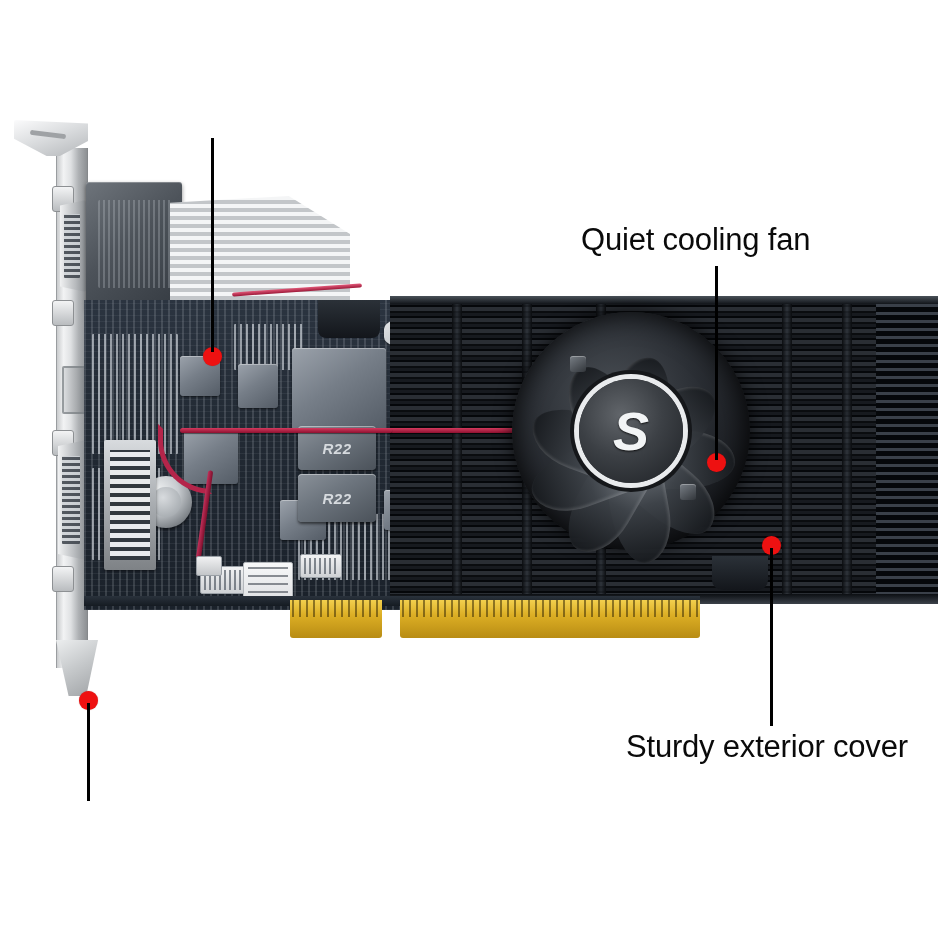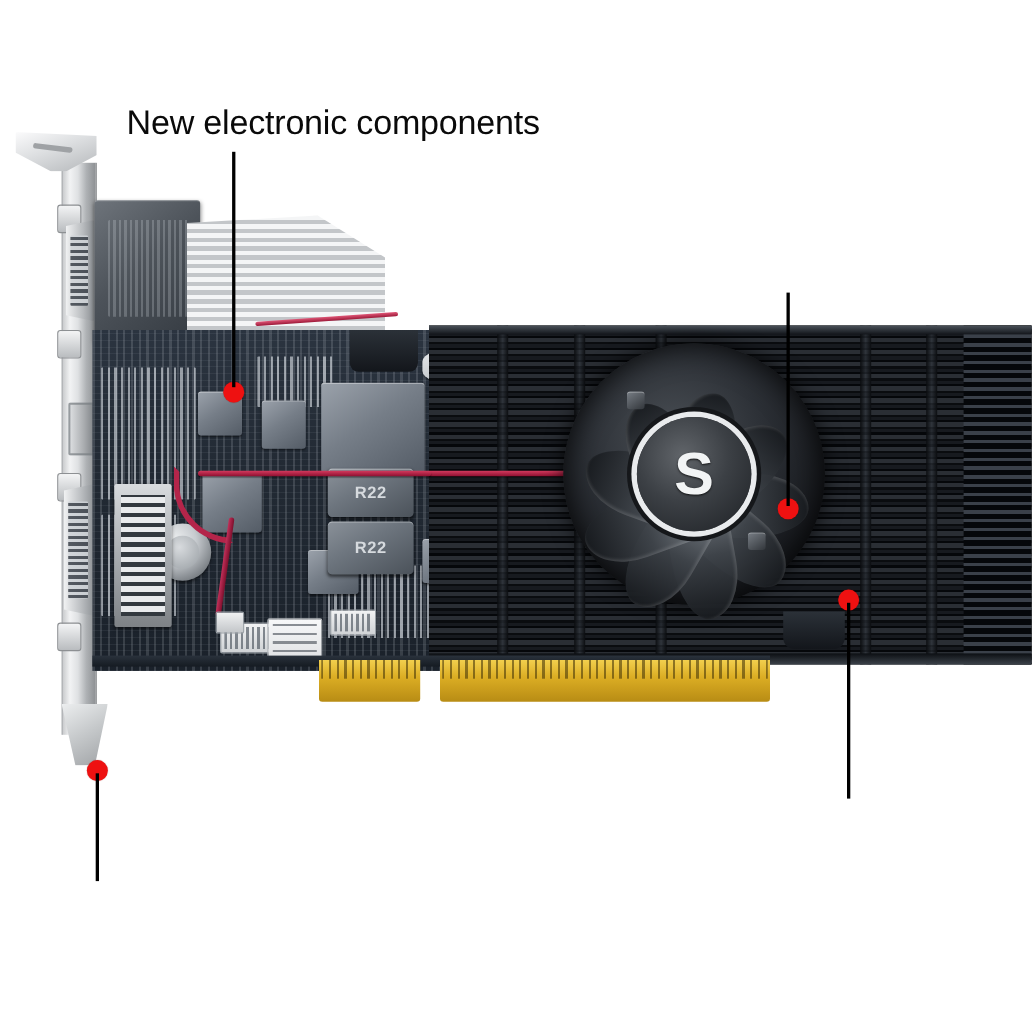--- a/index.html
+++ b/index.html
@@ -23,21 +23,21 @@
   }
   .leader-line{position:absolute;background:#000;width:3px;}
   .leader-dot{
     position:absolute;
     border-radius:50%;
     background:#ee1111;
     box-shadow:0 0 1px rgba(140,0,0,.6);
   }
 
   
-  #card{position:absolute;left:0;top:0;width:938px;height:684px;}
+  #card{position:absolute;left:0;top:0;width:938px;height:684px;font-style:italic;}
 
   
   .bracket{
     position:absolute;left:56px;top:148px;width:30px;height:520px;
     background:linear-gradient(90deg,#c9cbcd 0%,#f2f3f4 22%,#dfe1e3 46%,#aeb1b4 72%,#8d9093 100%);
     border-left:1px solid #9a9da0;border-right:1px solid #85888b;
   }
   .bracket-tab{
     position:absolute;left:14px;top:120px;width:74px;height:36px;
     background:linear-gradient(160deg,#fbfbfc 0%,#dcdee0 45%,#b4b7ba 100%);
@@ -407,24 +407,25 @@
     <div class="pcb-bottom-edge"></div>
     <div class="pcie">
       <div class="pcie-seg" style="left:0;width:92px;"></div>
       <div class="pcie-seg" style="left:110px;width:300px;"></div>
     </div>
 
   </div>
 
   <div class="leader-dot" style="left:203px;top:347px;width:19px;height:19px;"></div>
   <div class="leader-line" style="left:211px;top:138px;height:214px;"></div>
-  <div class="callout-label" style="left:115px;top:94px;">New electronic components</div>
 
   <div class="leader-dot" style="left:707px;top:453px;width:19px;height:19px;"></div>
   <div class="leader-line" style="left:715px;top:266px;height:194px;"></div>
+  <div class="callout-label" style="left:581px;top:222px;">Quiet cooling fan</div>
 
   <div class="leader-dot" style="left:762px;top:536px;width:19px;height:19px;"></div>
   <div class="leader-line" style="left:770px;top:548px;height:178px;"></div>
+  <div class="callout-label" style="left:626px;top:729px;">Sturdy exterior cover</div>
 
   <div class="leader-dot" style="left:79px;top:691px;width:19px;height:19px;"></div>
   <div class="leader-line" style="left:87px;top:703px;height:98px;"></div>
 
 </div>
 
 </body></html>

